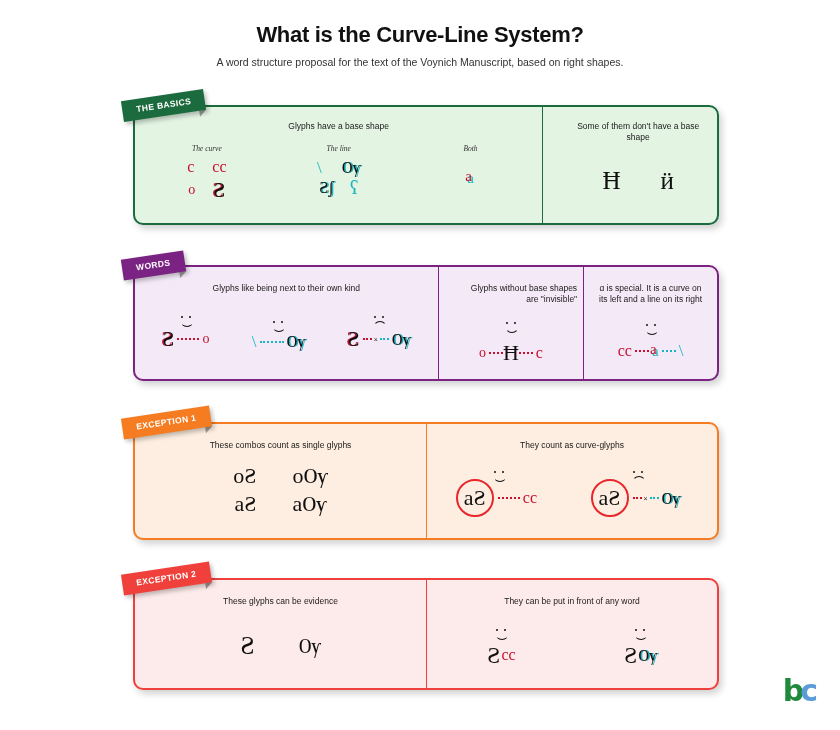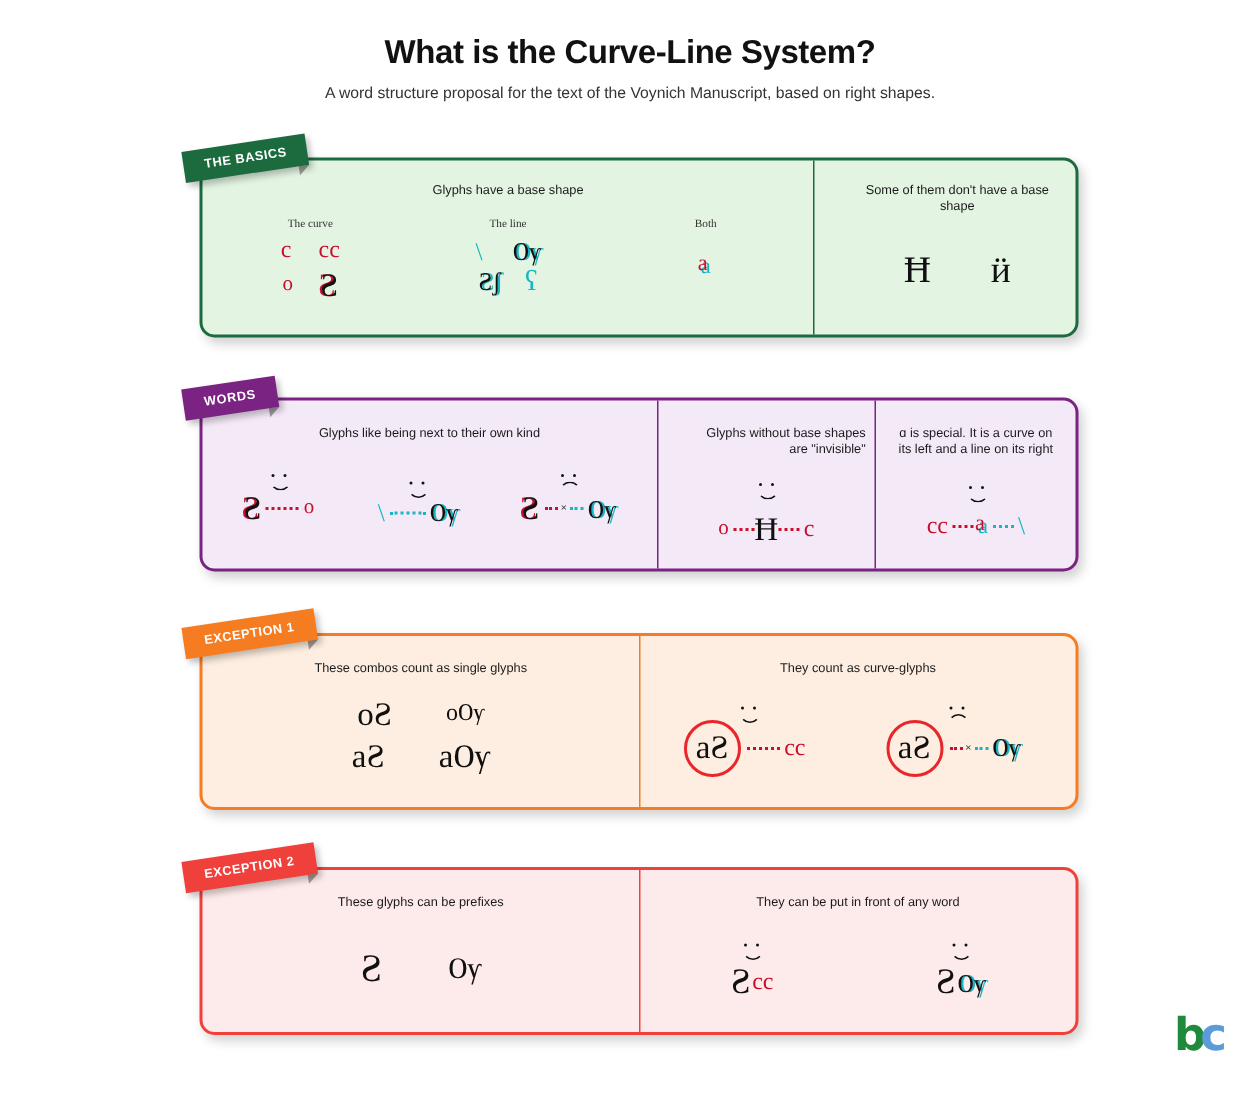--- a/index.html
+++ b/index.html
@@ -67,20 +67,21 @@
     line-height: 1.35;
     padding-top: 0px;
   }
   .glyphrow {
     display: flex;
     justify-content: center;
     align-items: center;
   }
   .cap {
     font-family: "Liberation Serif", serif;
+    font-style: italic;
     font-size: 7.5px;
     color: #333;
     text-align: center;
   }
 
   
   .g {
     font-family: "Liberation Serif", serif;
     line-height: 1;
     display: inline-block;
@@ -352,21 +353,21 @@
   </div>
 </div>
 
 <div class="section" style="top:422px; height:118px; background:#fdeee1; border:2.5px solid #f57c20;">
   <div class="ribbon" style="background:#f57c20;">EXCEPTION 1</div>
   <div class="panels">
     <div class="panel" style="width:50%; padding:16px 6px 0 6px;">
       <div class="panel-head">These combos count as single glyphs</div>
       <div class="glyphrow" style="margin-top:14px; gap:36px;">
         <span class="g plain" style="font-size:22px;">oƧ</span>
-        <span class="g plain" style="font-size:16px;">oѸ</span>
+        <span class="g plain" style="font-size:22px;">oѸ</span>
       </div>
       <div class="glyphrow" style="margin-top:6px; gap:36px;">
         <span class="g plain" style="font-size:22px;">aƧ</span>
         <span class="g plain" style="font-size:22px;">aѸ</span>
       </div>
     </div>
 
     <div class="panel" style="width:50%; padding:16px 6px 0 6px; border-left-color:#f57c20;">
       <div class="panel-head">They count as curve-glyphs</div>
       <div style="display:flex; margin-top:20px; justify-content:space-around; align-items:flex-end;">
@@ -411,21 +412,21 @@
 
       </div>
     </div>
   </div>
 </div>
 
 <div class="section" style="top:578px; height:112px; background:#fdeaea; border:2.5px solid #f0403c;">
   <div class="ribbon" style="background:#f0403c;">EXCEPTION 2</div>
   <div class="panels">
     <div class="panel" style="width:50%; padding:16px 6px 0 6px;">
-      <div class="panel-head">These glyphs can be prefixes</div>
+      <div class="panel-head">These glyphs can be evidence</div>
       <div class="glyphrow" style="margin-top:26px; gap:44px;">
         <span class="g plain" style="font-size:26px;">Ƨ</span>
         <span class="g plain" style="font-size:20px;">Ѹ</span>
       </div>
     </div>
 
     <div class="panel" style="width:50%; padding:16px 6px 0 6px; border-left-color:#f0403c;">
       <div class="panel-head">They can be put in front of any word</div>
       <div style="display:flex; margin-top:22px; justify-content:space-around; align-items:flex-end;">
 

